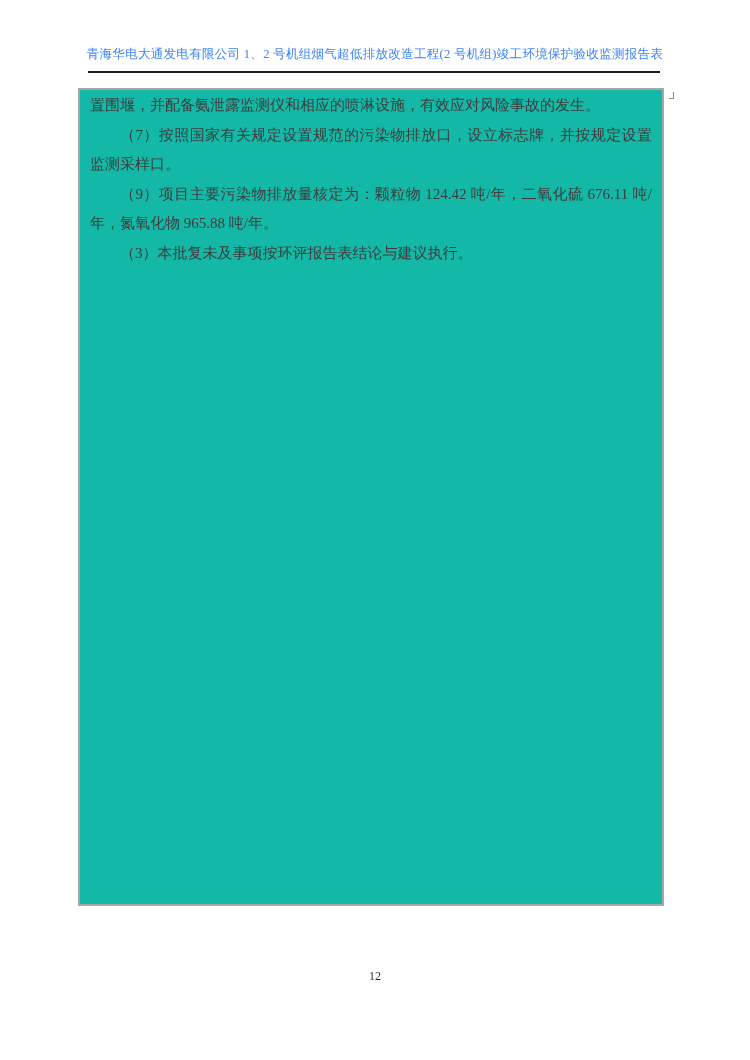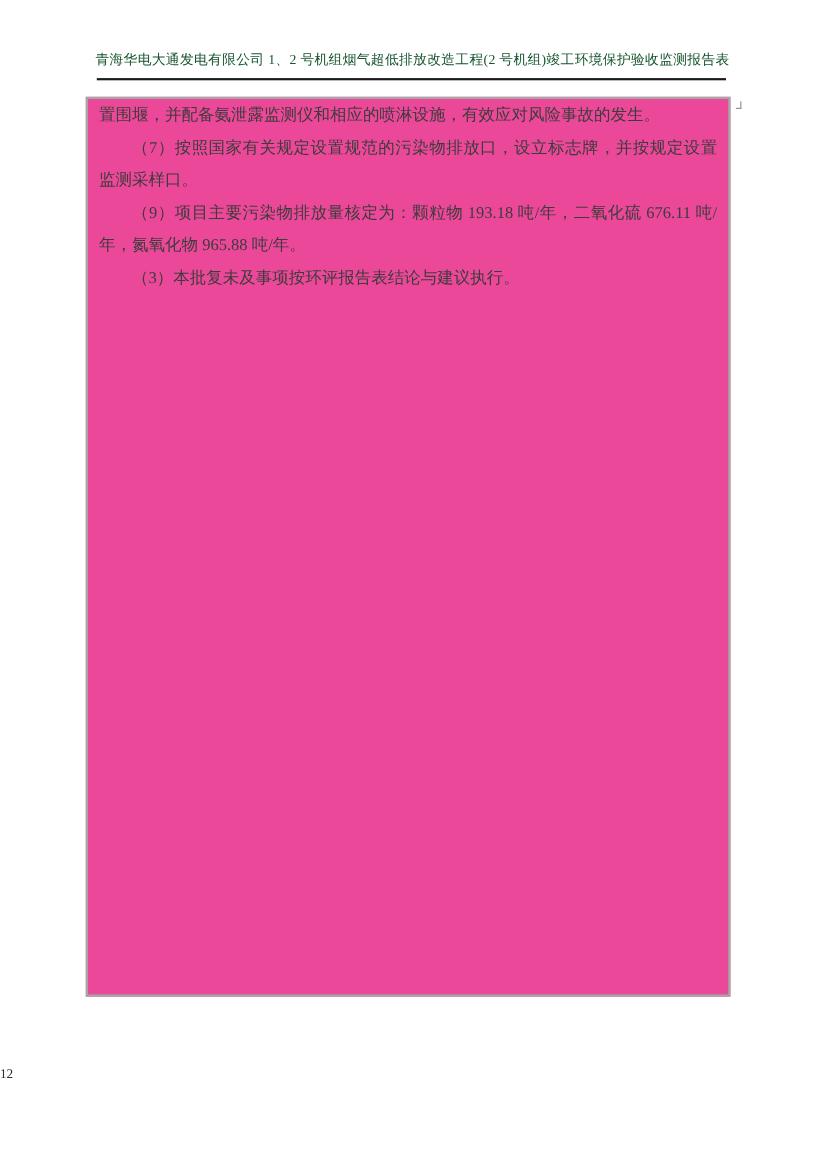--- a/index.html
+++ b/index.html
@@ -16,40 +16,40 @@
     overflow: hidden;
   }
   .doc-header {
     position: absolute;
     top: 46px;
     left: 40px;
     width: 670px;
     text-align: center;
     font-size: 12.5px;
     letter-spacing: 0.3px;
-    color: #14532d;
+    color: #3b82f6;
     white-space: nowrap;
   }
   .header-rule {
     position: absolute;
     top: 71px;
     left: 88px;
     width: 572px;
     height: 2px;
     background: #1a1a1a;
   }
   .content-box {
     position: absolute;
     top: 88px;
     left: 78px;
     width: 586px;
     height: 818px;
     border: 2px solid #a6a6a6;
     box-sizing: border-box;
-    background: #ec4899;
+    background: #14b8a6;
   }
   .content-inner {
     padding: 1px 10px 0 10px;
     font-size: 15px;
     line-height: 29.6px;
     text-align: justify;
     text-justify: inter-ideograph;
     color: #3c3c3c;
   }
   .content-inner p {
@@ -65,36 +65,36 @@
     width: 4px;
     height: 6px;
     border-right: 1px solid #8d8d8d;
     border-bottom: 1px solid #8d8d8d;
   }
   .page-number {
     position: absolute;
     top: 969px;
     left: 0;
     width: 750px;
-    text-align: left;
+    text-align: center;
     font-size: 12px;
     color: #2f2f2f;
   }
 </style>
 </head>
 <body>
 
 <div class="doc-header">青海华电大通发电有限公司 1、2 号机组烟气超低排放改造工程(2 号机组)竣工环境保护验收监测报告表</div>
 
 <div class="header-rule"></div>
 
 <div class="content-box">
   <div class="content-inner">
     <p>置围堰，并配备氨泄露监测仪和相应的喷淋设施，有效应对风险事故的发生。</p>
     <p class="indent">（7）按照国家有关规定设置规范的污染物排放口，设立标志牌，并按规定设置监测采样口。</p>
-    <p class="indent">（9）项目主要污染物排放量核定为：颗粒物 193.18 吨/年，二氧化硫 676.11 吨/年，氮氧化物 965.88 吨/年。</p>
+    <p class="indent">（9）项目主要污染物排放量核定为：颗粒物 124.42 吨/年，二氧化硫 676.11 吨/年，氮氧化物 965.88 吨/年。</p>
     <p class="indent">（3）本批复未及事项按环评报告表结论与建议执行。</p>
   </div>
 </div>
 
 <div class="cell-end-marker"></div>
 
 <div class="page-number">12</div>
 
 </body></html>

